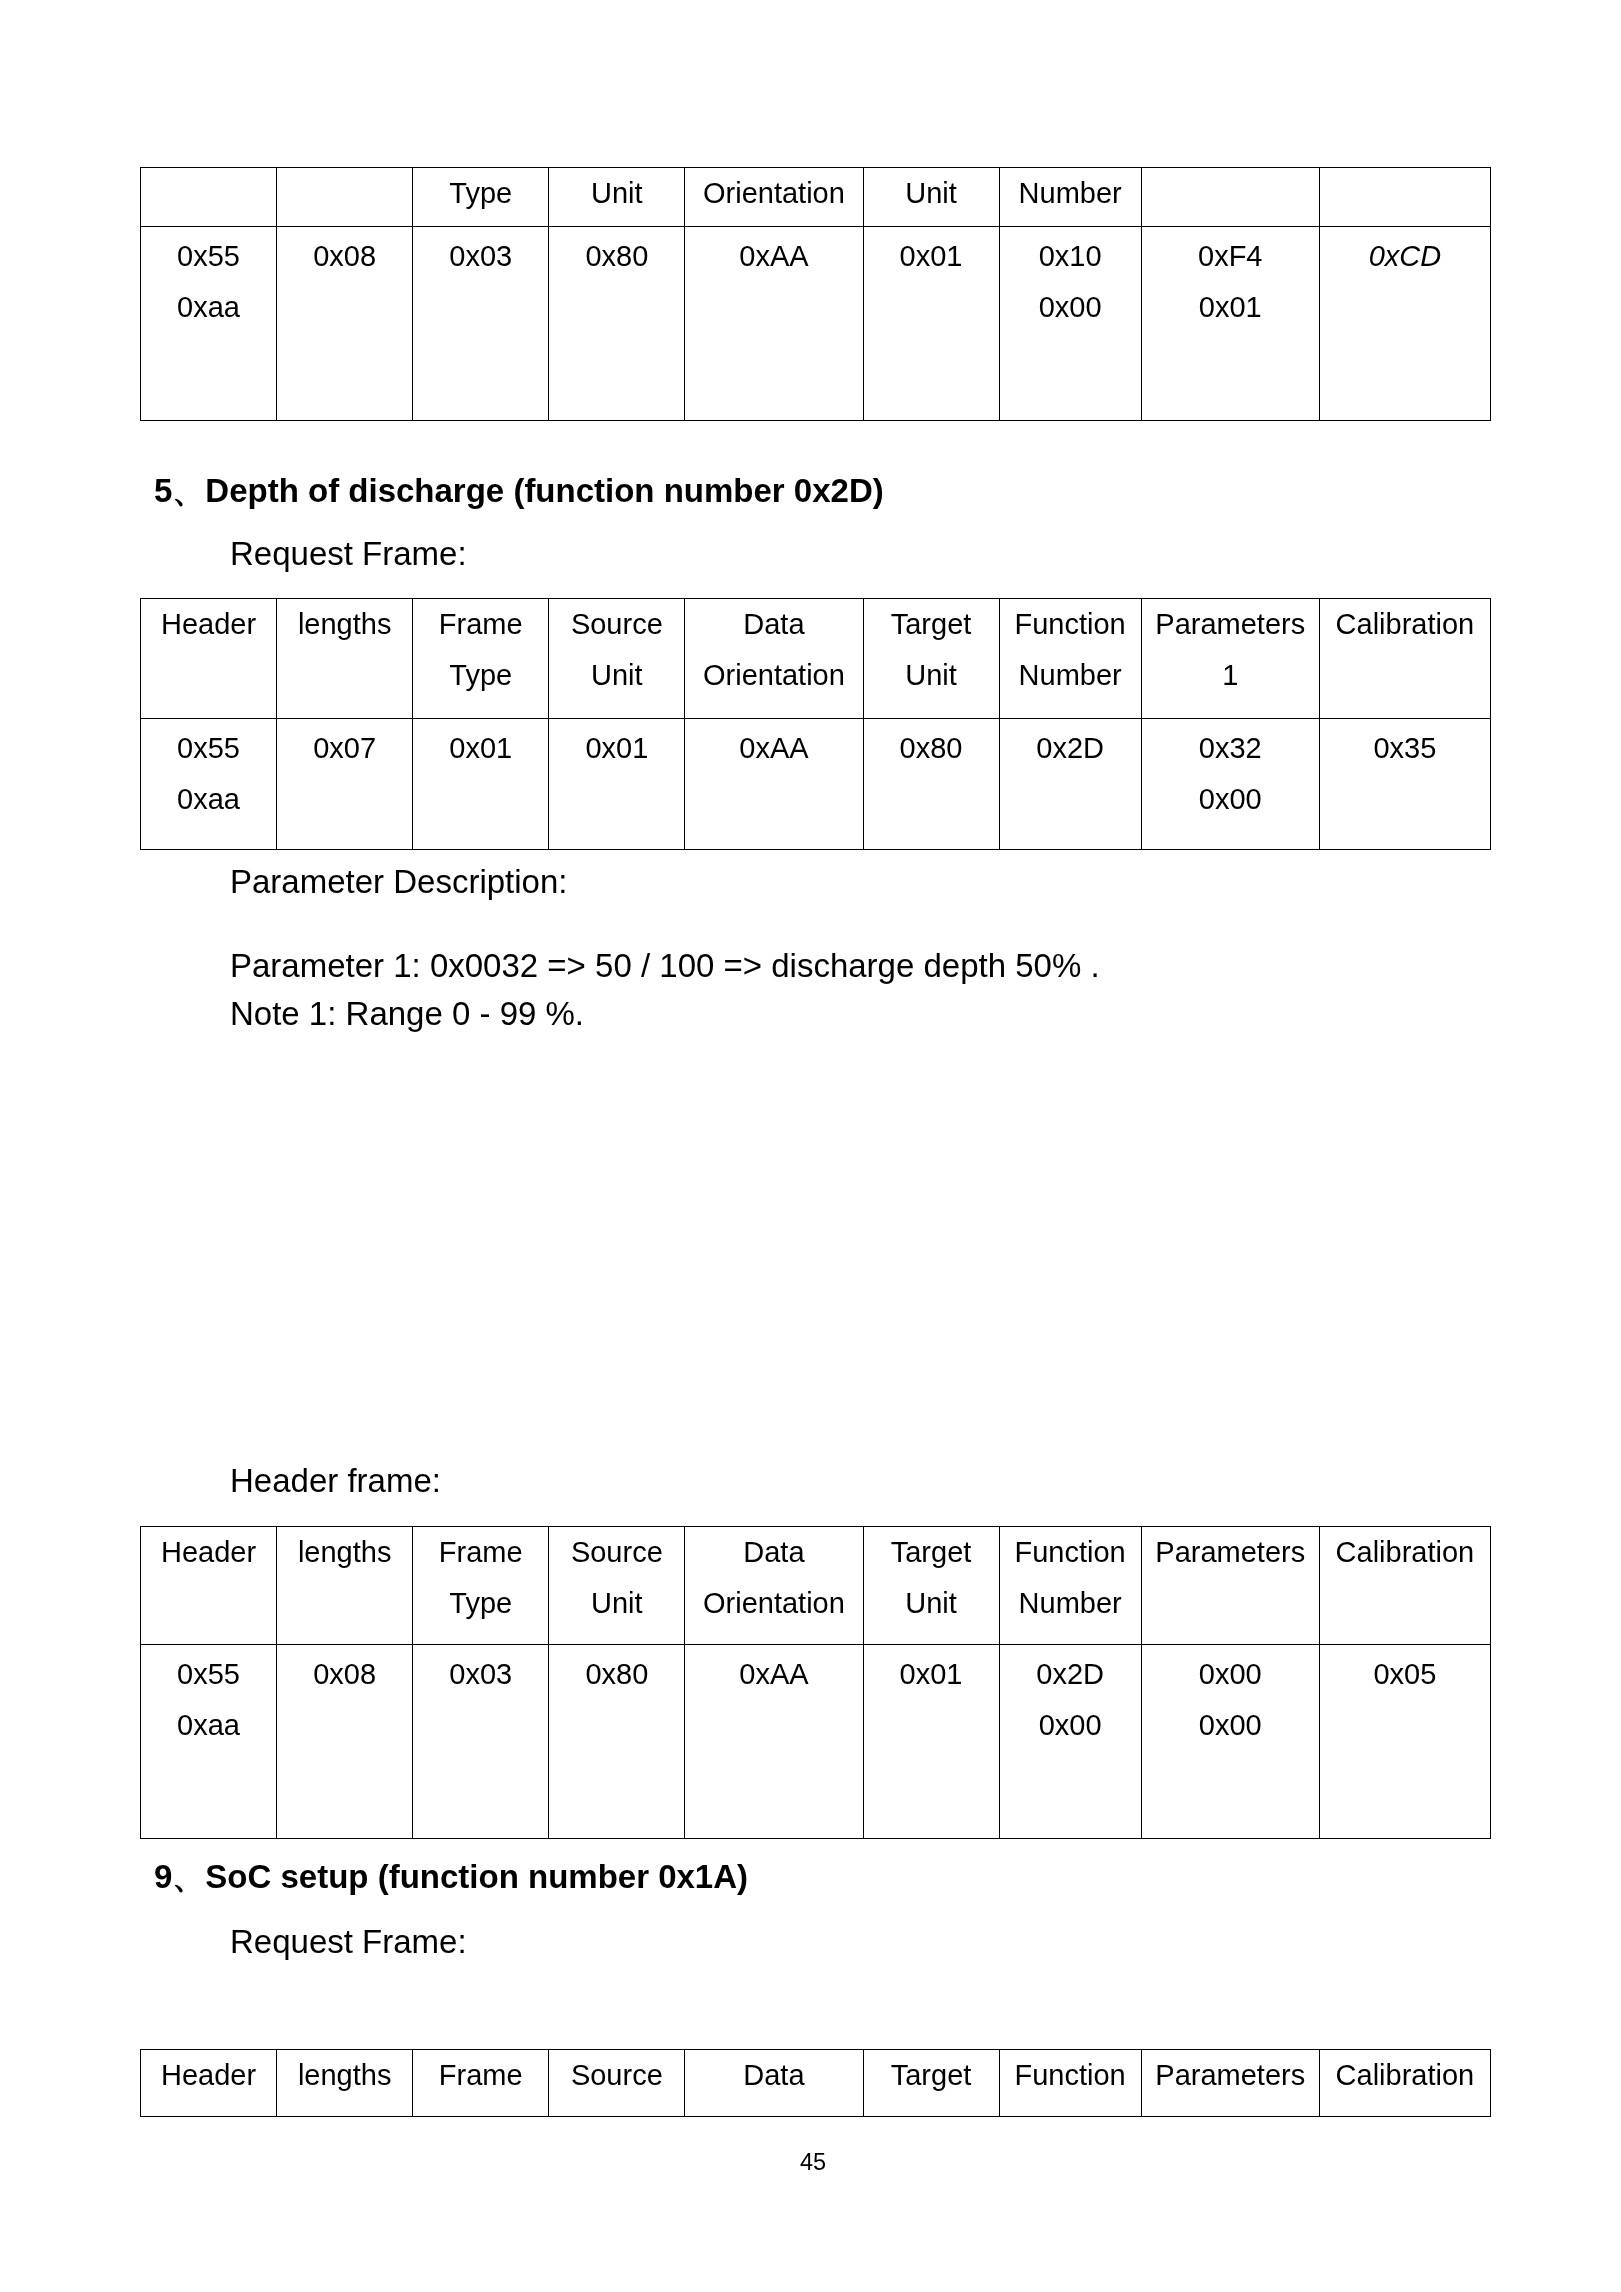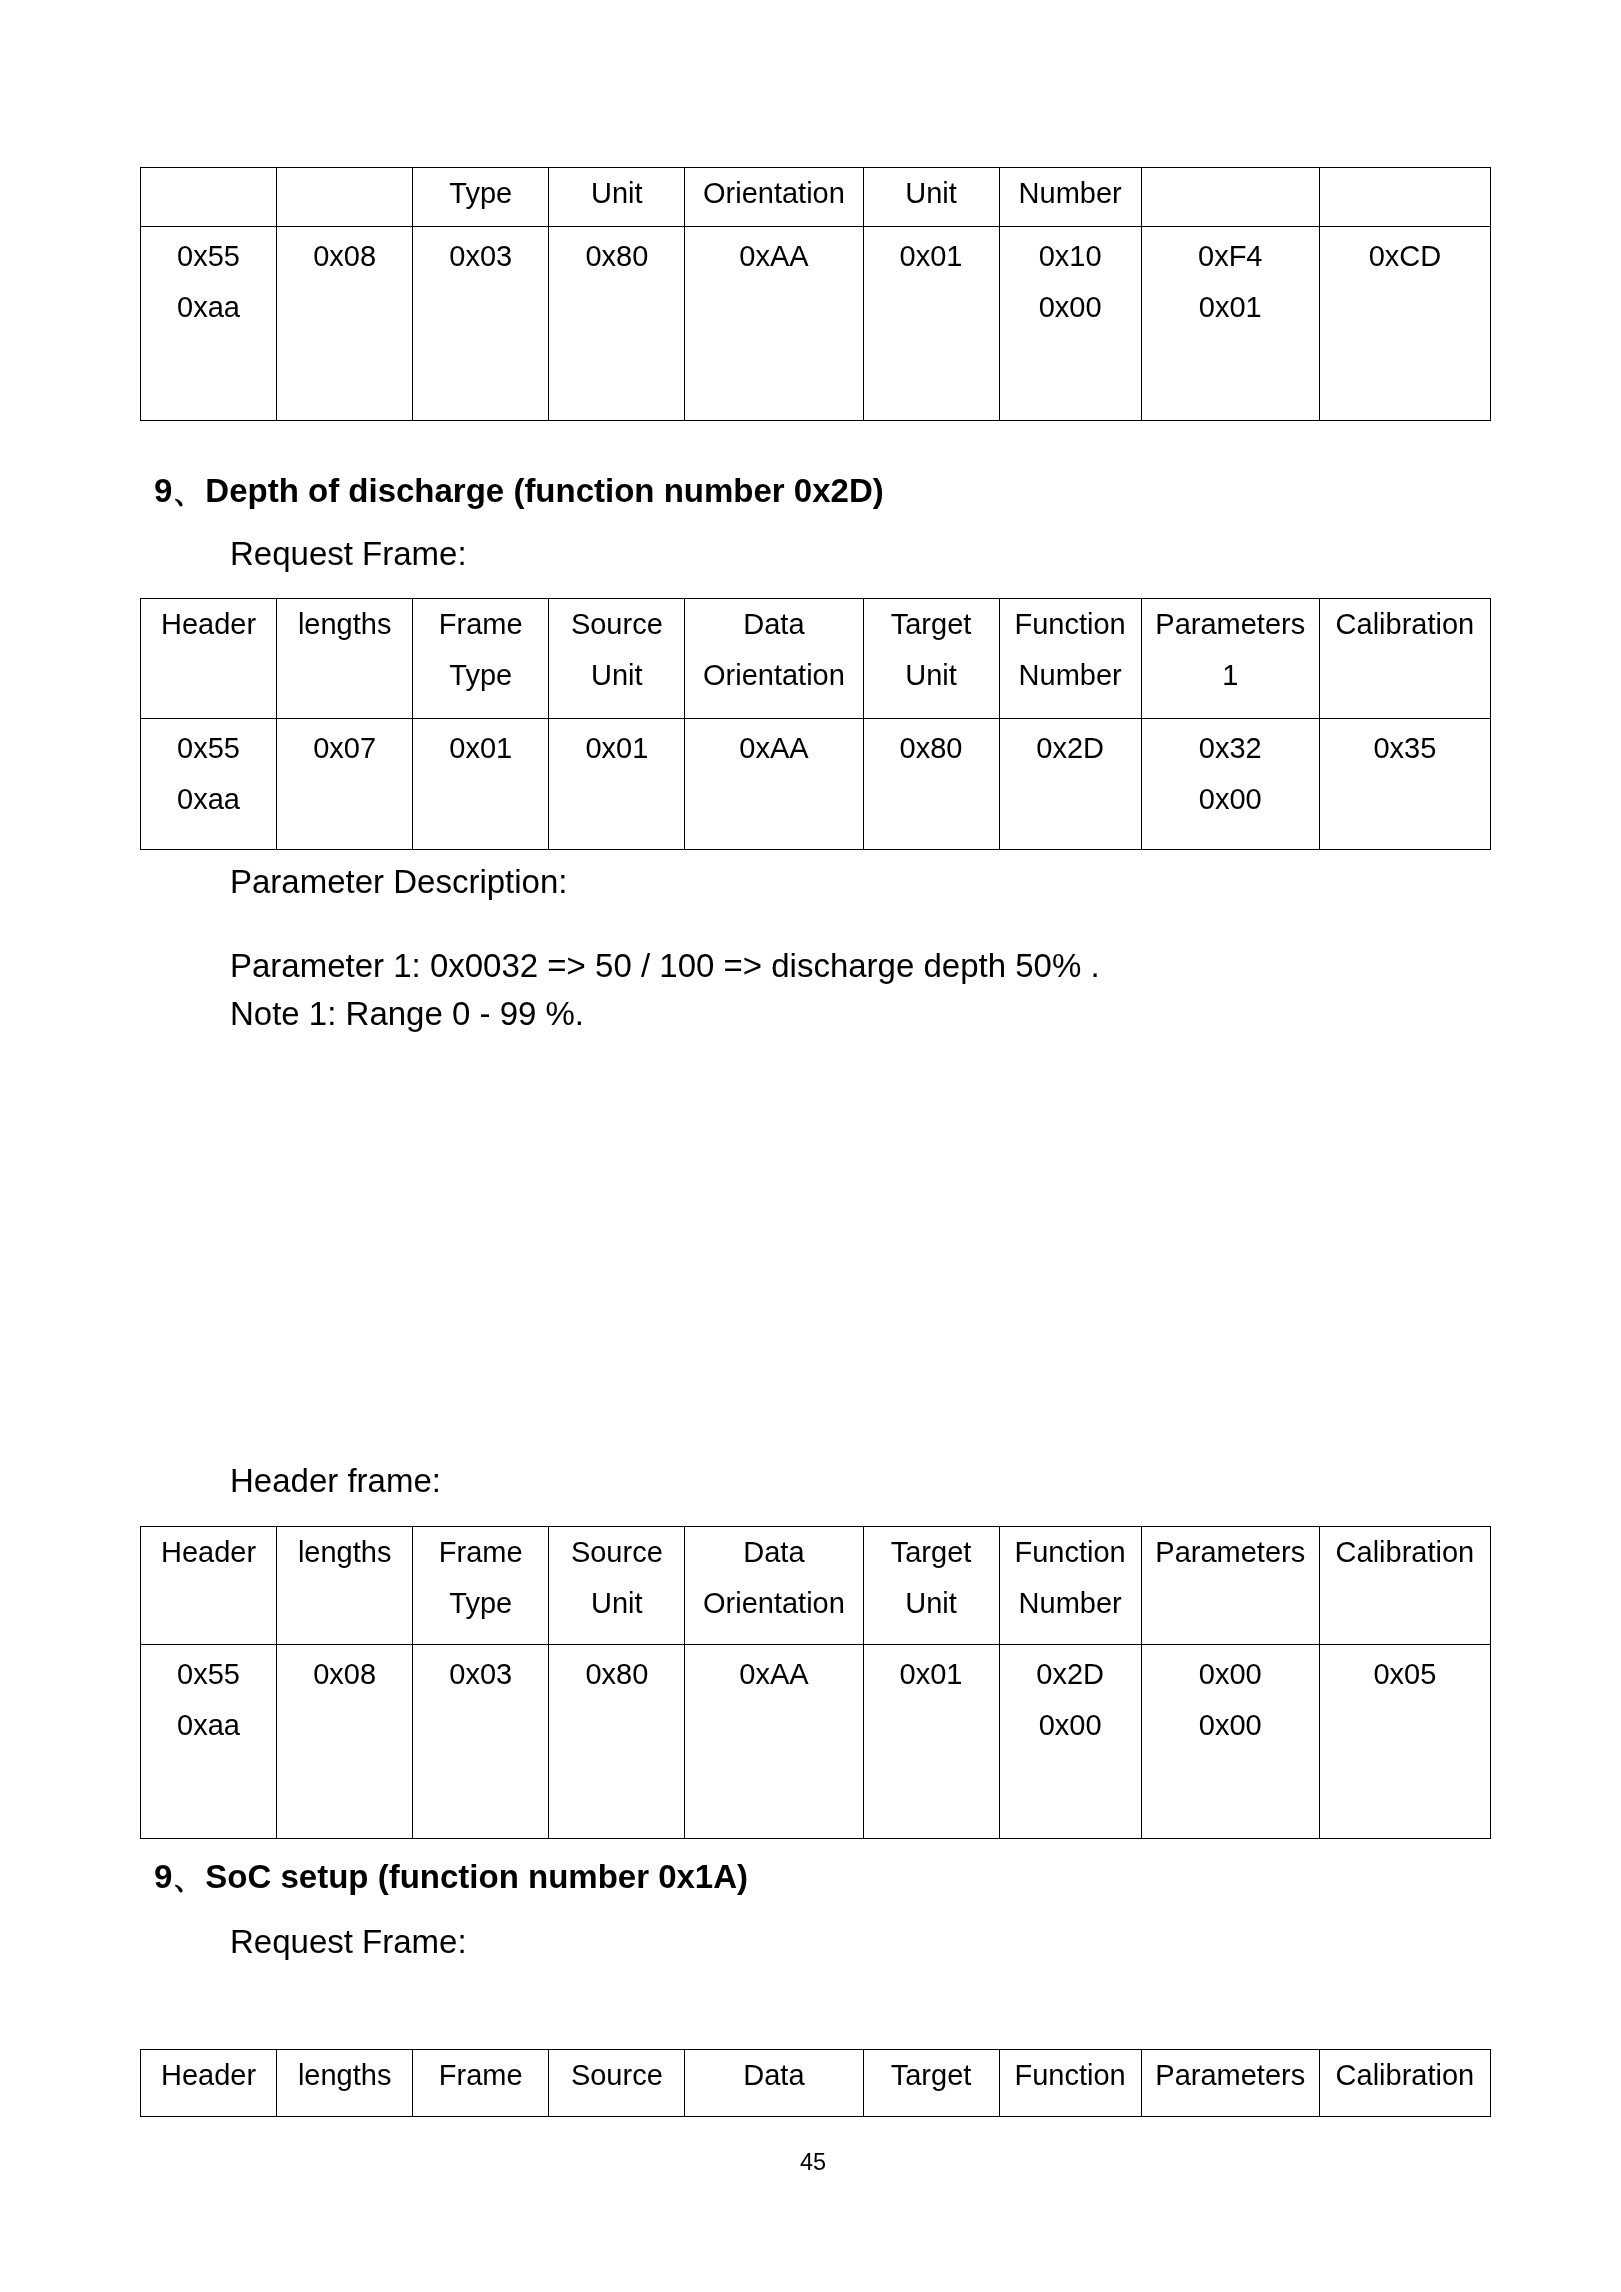--- a/index.html
+++ b/index.html
@@ -61,28 +61,28 @@
           <span class="cell-line">0x01</span>
         </td>
         <td style="padding-top: 3.9px;">
           <span class="cell-line">0x10</span>
           <span class="cell-line">0x00</span>
         </td>
         <td style="padding-top: 3.9px; margin-left: 48px;">
           <span class="cell-line">0xF4</span>
           <span class="cell-line">0x01</span>
         </td>
-        <td style="padding-top: 3.9px;">
+        <td style="padding-top: 3.9px; font-style: italic;">
           <span class="cell-line">0xCD</span>
         </td>
       </tr>
 </tbody>
   </table>
 
-<div class="heading" style="top:469px;">9、Depth of discharge (function number 0x2D)</div>
+<div class="heading" style="top:469px;">5、Depth of discharge (function number 0x2D)</div>
 <div class="para" style="top:535px;">Request Frame:</div>
 
 <table class="frame-table" style="top:598px;">
   <colgroup>
     <col style="width:136px">
       <col style="width:136px">
       <col style="width:136px">
       <col style="width:136px">
     <col style="width:178px">
       <col style="width:136px">

